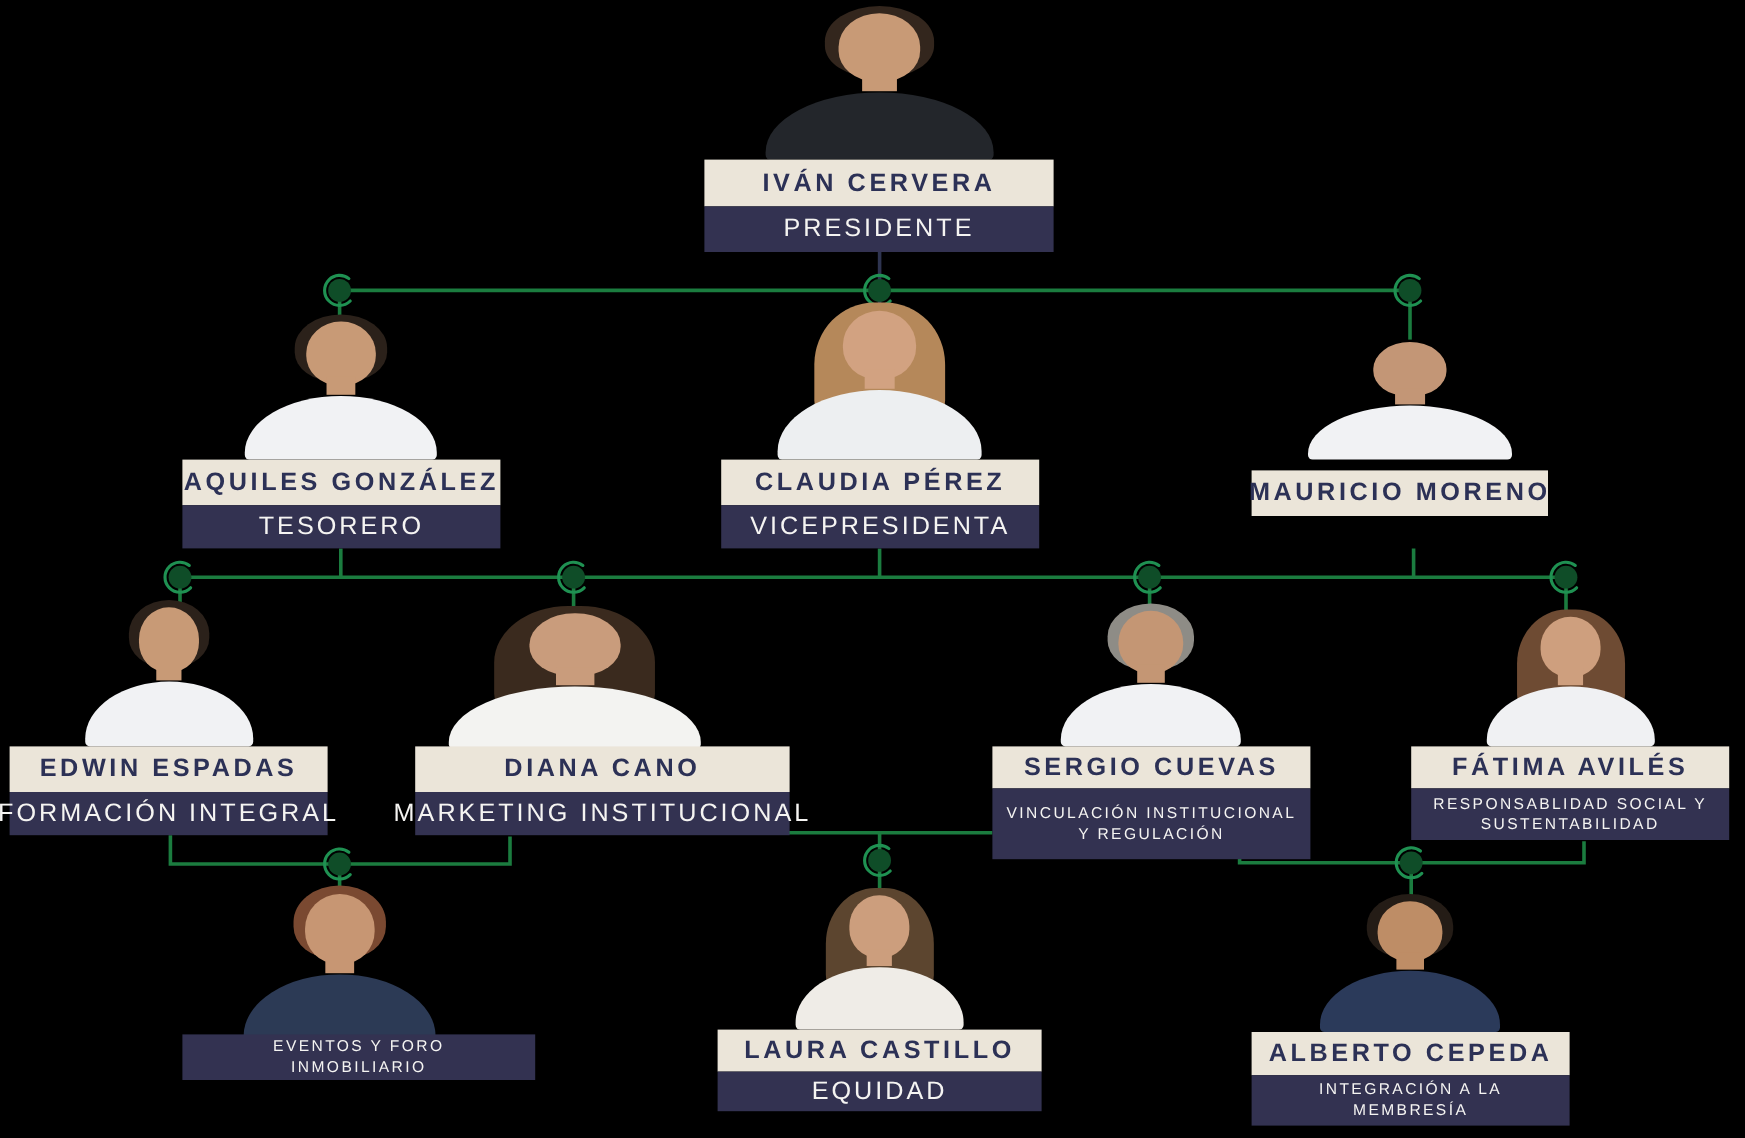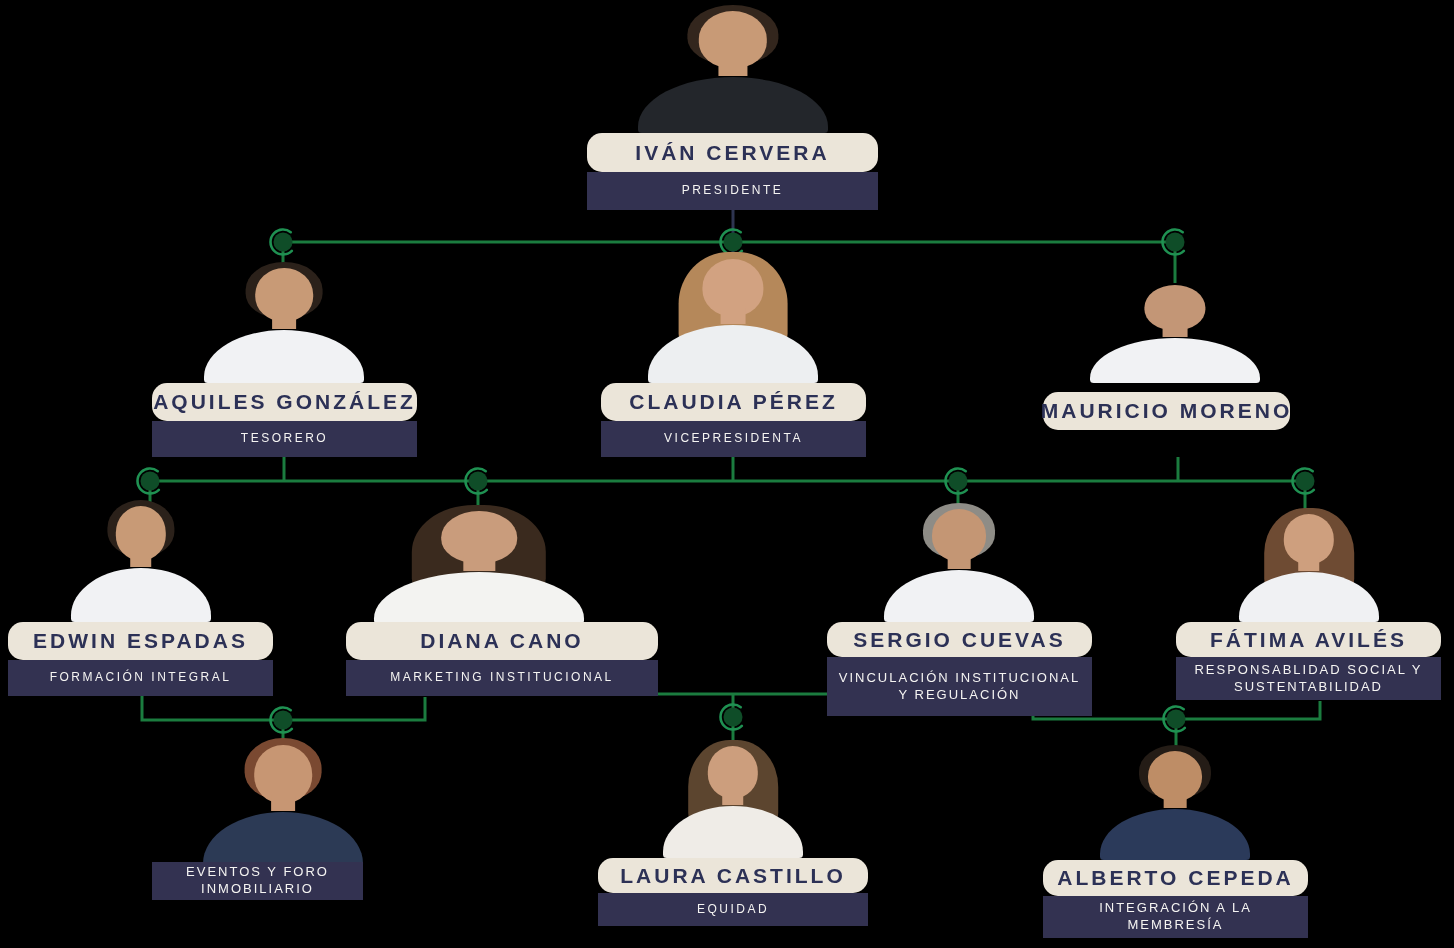--- a/index.html
+++ b/index.html
@@ -20,23 +20,23 @@
   .long-hair .hair{width:64%;height:86%;border-radius:46% 46% 28% 28%;}
   .head{position:absolute;left:50%;top:5%;transform:translateX(-50%);width:36%;height:44%;
         background:var(--skin);border-radius:50% 50% 46% 46%;}
   .head:after{content:"";position:absolute;left:50%;bottom:-14%;transform:translateX(-50%);
         width:42%;height:28%;background:var(--skin);}
   .torso{position:absolute;left:0;bottom:0;width:100%;height:44%;background:var(--shirt);
         border-radius:52% 52% 4px 4px / 92% 92% 4px 4px;}
   
   .card{position:absolute;z-index:2;}
   .name-plate{background:var(--plate_cream);color:var(--name_text);display:flex;align-items:center;
-        justify-content:center;font-weight:bold;font-size:21px;letter-spacing:3px;white-space:nowrap;border-radius:15px;}
+        justify-content:center;font-weight:bold;font-size:21px;letter-spacing:3px;white-space:nowrap;}
   .title-plate{background:var(--plate_navy);color:var(--title_text);display:flex;flex-direction:column;
-        align-items:center;justify-content:center;font-size:12px;letter-spacing:2.5px;line-height:1.3;}
+        align-items:center;justify-content:center;font-size:21px;letter-spacing:2.5px;line-height:1.3;}
   .title-plate.small{font-size:13px;letter-spacing:2px;}
   .tl{display:block;white-space:nowrap;}
   .tl:empty{display:none;}
 </style>
 </head>
 <body>
 
 <div id="stage">
 
   <svg id="connectors" width="1454" height="948" viewBox="0 0 1454 948">
@@ -176,21 +176,21 @@
       <span class="tl">SUSTENTABILIDAD</span>
     </div>
   </div>
 
   <div class="photo" style="left: 203px; top: 738px; width: 160px; height: 132px; --skin: #C79673; --hair: #7A4931; --shirt: #2C3A55;">
     <div class="hair"></div>
     <div class="head"></div>
     <div class="torso"></div>
   </div>
   <div class="card" style="left:136px;top:862px;width:284px">
-    <div class="title-plate small" style="height:38px;width:211px;margin-left:16px">
+    <div class="title-plate small" style="height:38px;width:294px;margin-left:16px">
       <span class="tl">EVENTOS Y FORO</span>
       <span class="tl">INMOBILIARIO</span>
     </div>
   </div>
 
   <div class="photo long-hair" style="left: 663px; top: 740px; width: 140px; height: 118px; --skin: #CC9E7D; --hair: #5C452F; --shirt: #EFECE7;">
     <div class="hair"></div>
     <div class="head"></div>
     <div class="torso"></div>
   </div>

